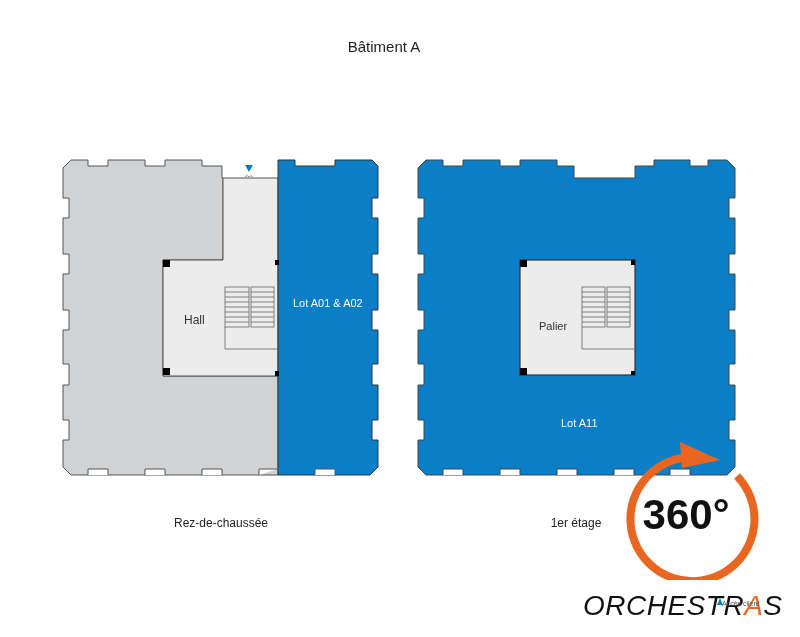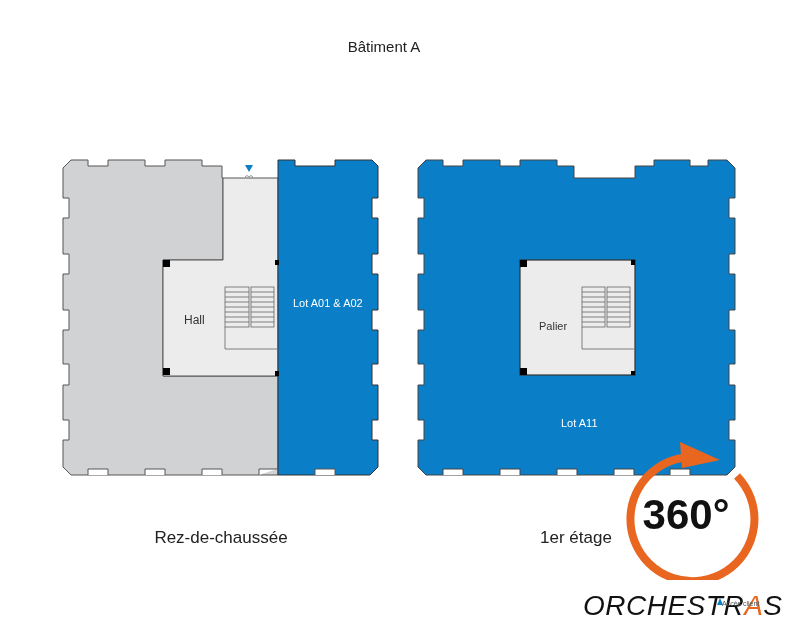--- a/index.html
+++ b/index.html
@@ -1,21 +1,21 @@
 <!DOCTYPE html>
 <html><head>
 <meta charset="utf-8">
 <style>
   html, body { margin: 0; padding: 0; background: #ffffff; }
   body { width: 800px; height: 637px; position: relative; overflow: hidden; font-family: "Liberation Sans", sans-serif; color: #222; }
   .title { position: absolute; top: 38px; left: 0; width: 768px; text-align: center; font-size: 15px; }
   .plan { position: absolute; top: 150px; }
   .plan-left { left: 55px; }
   .plan-right { left: 410px; }
-  .caption { position: absolute; top: 528px; font-size: 17px; text-align: center; width: 200px; }
+  .caption { position: absolute; top: 516px; font-size: 12px; text-align: center; width: 200px; }
   .cap-left { left: 121px; }
   .cap-right { left: 476px; }
   .badge360 { position: absolute; left: 610px; top: 430px; }
   .logo { position: absolute; left: 583px; top: 590px; font-size: 28px; letter-spacing: 0.5px; color: #111; font-weight: normal; font-style: italic; }
   .logo .accent { color: #e8661f; }
   .logo-sub { position: absolute; left: 722px; top: 600px; font-size: 7px; color: #555; }
   .logo-sub-tri { position: absolute; left: 717px; top: 598px; width: 0; height: 0; border-left: 3px solid transparent; border-right: 3px solid transparent; border-bottom: 7px solid #0a7fc7; }
   svg text { font-family: "Liberation Sans", sans-serif; }
 </style>
 </head>

